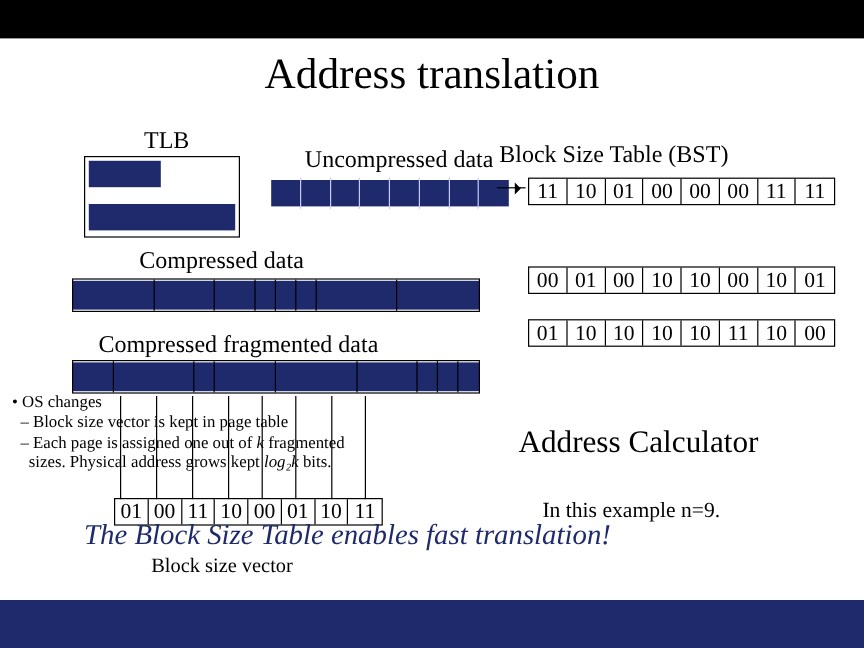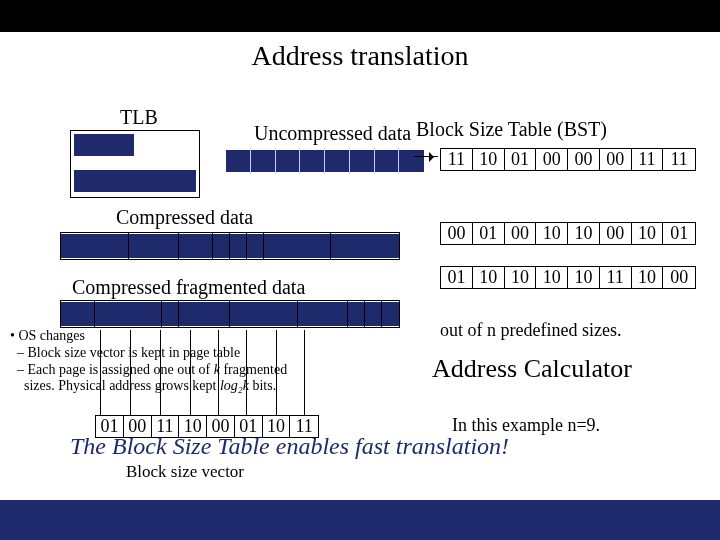--- a/index.html
+++ b/index.html
@@ -14,21 +14,21 @@
     overflow: hidden;
   }
   .top-bar {
     width: 100%;
     height: 32px;
     background: #000;
   }
   .title {
     width: 100%;
     text-align: center;
-    font-size: 28px;
+    font-size: 36px;
     margin-top: 8px;
   }
   .abs { position: absolute; }
   .label { font-size: 20px; }
 
   
   .tlb-outer {
     border: 1px solid #000;
     width: 130px;
     height: 68px;
@@ -214,37 +214,36 @@
   <div>01</div>
   <div>10</div>
   <div>10</div>
   <div>10</div>
   <div>10</div>
   <div>11</div>
   <div>10</div>
   <div>00</div>
 </div>
 
-<div class="abs label" style="top:276px;left:72px">Compressed fragmented data</div>
+<div class="abs label" style="top:276px;left:82px">Compressed fragmented data</div>
 <div class="abs navy-row frag-bg"></div>
 <div class="frag-segs">
   <div></div>
     <div></div>
     <div></div>
     <div></div>
     <div></div>
     <div></div>
     <div></div>
     <div></div>
     <div></div>
 </div>
 
 <div class="abs block-assigned">
   <br>
-  <span>out of n predefined sizes.</span>
 </div>
 <div class="abs addr-calc">Address Calculator</div>
 
 <div class="abs bullet-block">
   • <span>OS changes</span><br>
   &nbsp;&nbsp;– <span>Block size vector is kept in page table</span><br>
   &nbsp;&nbsp;– <span>Each page is assigned one out of </span><span class="ital">k</span><span> fragmented</span><br>
   &nbsp;&nbsp;&nbsp;&nbsp;<span>sizes. Physical address grows kept </span><span class="ital">log₂k</span><span> bits.</span>
 </div>
 

